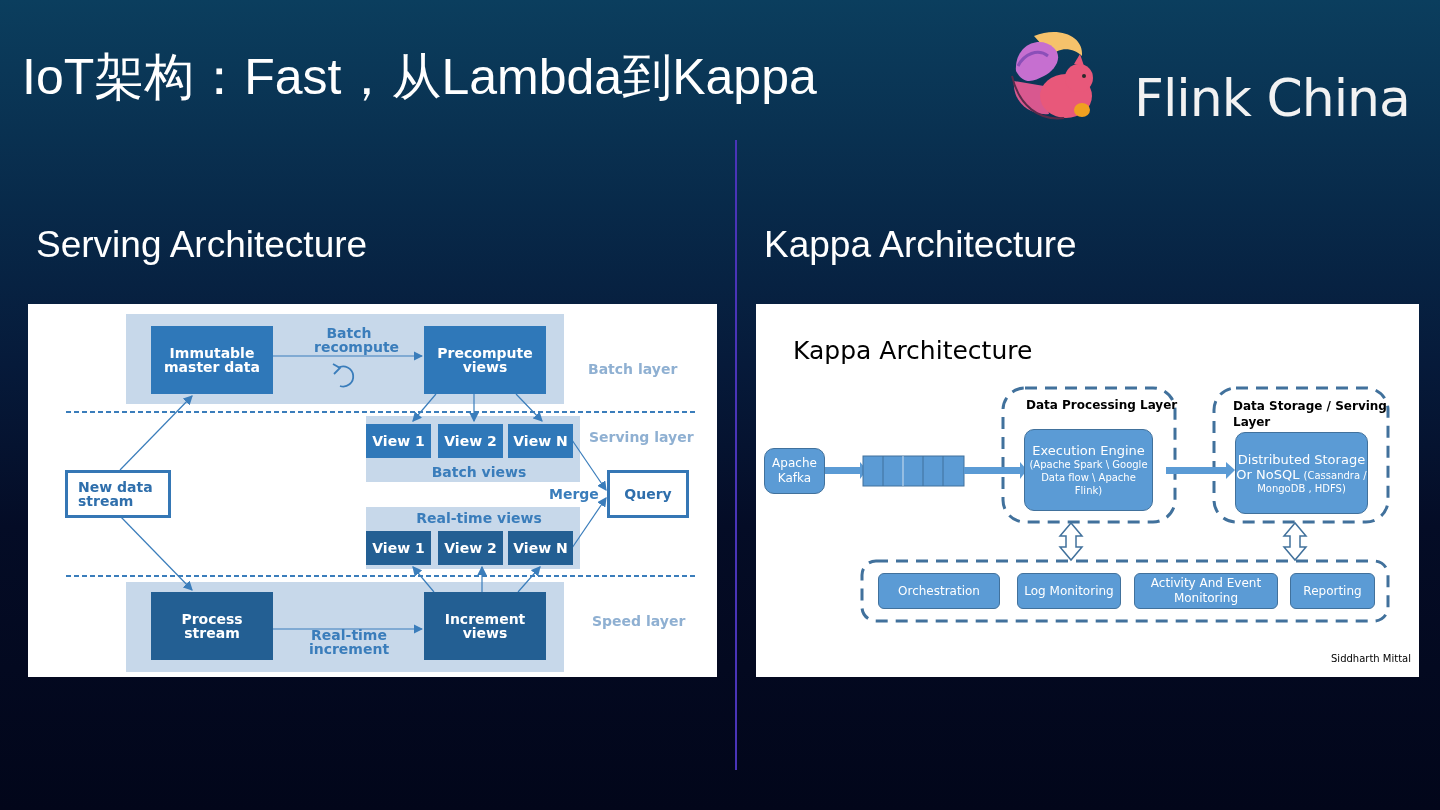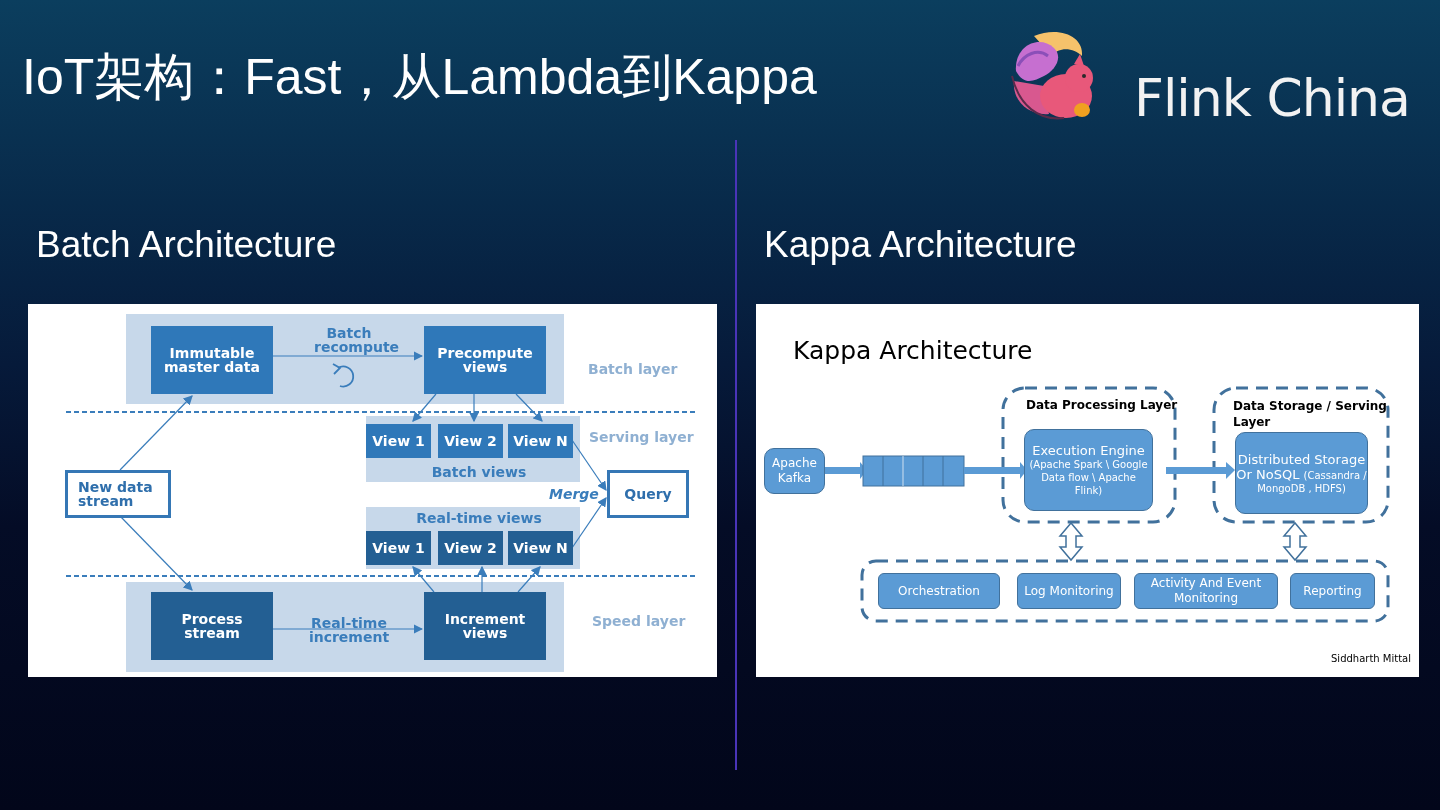--- a/index.html
+++ b/index.html
@@ -78,21 +78,21 @@
     <path d="M70 38 L76 28 L80 40 Z" fill="#e8587a"></path>
     <circle cx="80" cy="50" r="2" fill="#2a2a2a"></circle>
     <ellipse cx="78" cy="84" rx="8" ry="7" fill="#f0a020"></ellipse>
     <path d="M8 50 C15 80 35 95 60 92" stroke="#5a2a4a" stroke-width="2" fill="none"></path>
   </svg>
   <div class="logo-text">Flink China</div>
 </div>
 
 <div class="divider"></div>
 
-<div class="section-title" style="left:36px;">Batch Architecture</div>
+<div class="section-title" style="left:36px;">Serving Architecture</div>
 <div class="section-title" style="left:764px;">Kappa Architecture</div>
 
 <div class="panel" id="lambda-panel">
 
   <div class="lbg" style="left:98px;top:10px;width:438px;height:90px;"></div>
   <div class="lbg" style="left:338px;top:112px;width:214px;height:66px;"></div>
   <div class="lbg" style="left:338px;top:203px;width:214px;height:62px;"></div>
   <div class="lbg" style="left:98px;top:278px;width:438px;height:90px;"></div>
 
   <svg width="689" height="373">
@@ -147,33 +147,33 @@
   <div class="lbox b1" style="left:480px;top:120px;width:65px;height:34px;">View N</div>
   <div class="ltext" style="left:338px;top:161px;width:226px;">Batch views</div>
   <div class="ltext light" style="left:561px;top:126px;">Serving layer</div>
 
   <div class="outline-box" style="left:37px;top:166px;width:106px;height:48px;justify-content:flex-start;padding-left:10px;">
     <div>
       <div>New data</div>
       <div>stream</div>
     </div>
   </div>
-  <div class="ltext" style="left:521px;top:183px;font-style:italic;">Merge</div>
+  <div class="ltext" style="left:521px;top:183px;">Merge</div>
   <div class="outline-box" style="left:579px;top:166px;width:82px;height:48px;justify-content:center;">Query</div>
 
   <div class="ltext" style="left:338px;top:207px;width:226px;">Real-time views</div>
   <div class="lbox b2" style="left:338px;top:227px;width:65px;height:34px;">View 1</div>
   <div class="lbox b2" style="left:410px;top:227px;width:65px;height:34px;">View 2</div>
   <div class="lbox b2" style="left:480px;top:227px;width:65px;height:34px;">View N</div>
 
   <div class="lbox b2" style="left:123px;top:288px;width:122px;height:68px;flex-direction:column;">
     <span>Process</span>
     <span>stream</span>
   </div>
-  <div class="ltext" style="left:280px;top:312px;width:82px;">
+  <div class="ltext" style="left:280px;top:324px;width:82px;">
     <div>Real-time</div>
     <div>increment</div>
   </div>
   <div class="lbox b2" style="left:396px;top:288px;width:122px;height:68px;flex-direction:column;">
     <span>Increment</span>
     <span>views</span>
   </div>
   <div class="ltext light" style="left:564px;top:310px;">Speed layer</div>
 </div>
 

